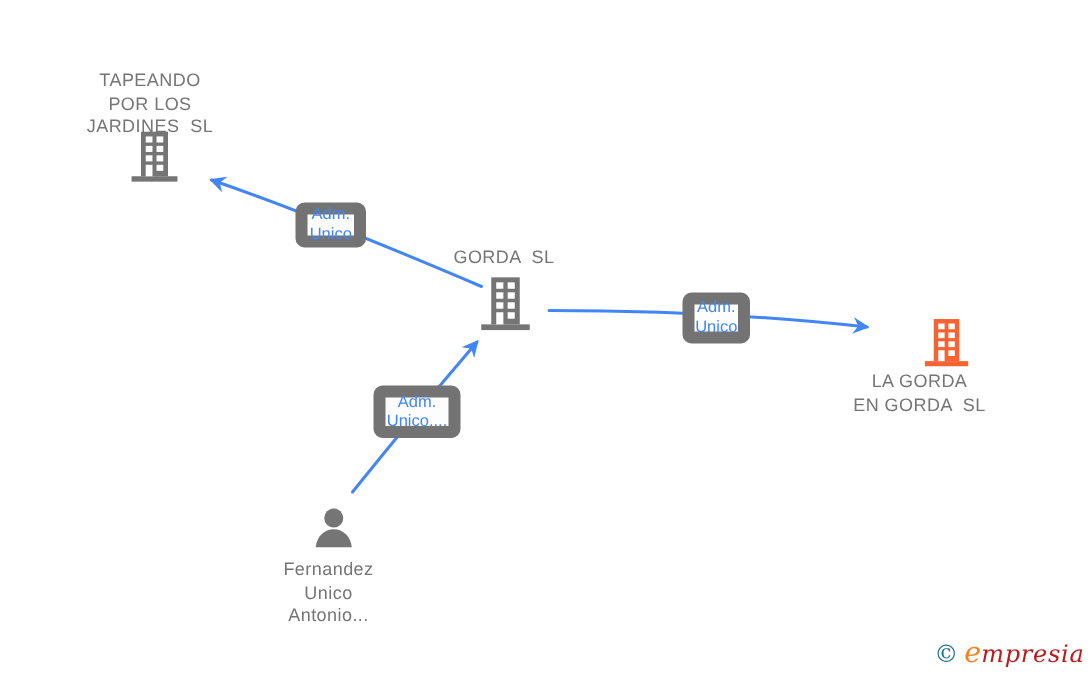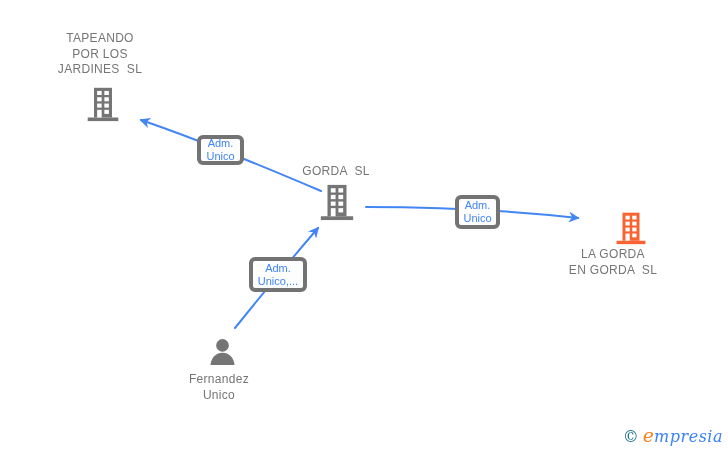--- a/index.html
+++ b/index.html
@@ -8,52 +8,52 @@
     font-family:"Liberation Sans","DejaVu Sans",sans-serif;
   }
   svg.edges{position:absolute;left:0;top:0;width:728px;height:450px;z-index:1;}
   .node-label{
     position:absolute;z-index:2;color:#757575;font-size:12px;line-height:15.5px;
     text-align:center;letter-spacing:.3px;
   }
   .node-label span{display:block;white-space:pre;}
   .node-icon{position:absolute;z-index:2;}
   .edge-label{
-    position:absolute;z-index:3;background:#fdfdfd;border:4px solid #737373;
+    position:absolute;z-index:3;background:#fdfdfd;border:8px solid #737373;
     border-radius:6px;color:#4285f4;font-size:11px;line-height:13px;text-align:center;
     display:flex;flex-direction:column;justify-content:center;align-items:center;
     box-sizing:border-box;
   }
   .edge-label span{display:block;white-space:pre;}
   .watermark{
     position:absolute;right:5px;bottom:4px;z-index:2;
     font-family:"DejaVu Serif","Liberation Serif",serif;font-style:italic;
     font-size:16px;color:#20738c;
   }
   .watermark .brand-first{color:#f5821f;font-size:19px;}
-  .watermark .brand-rest{color:#3b82f6;letter-spacing:.5px;}
+  .watermark .brand-rest{color:#b91c1c;letter-spacing:.5px;}
   .watermark .copy{font-style:normal;margin-right:4px;color:#20738c;}
 </style>
 </head>
 <body>
 
 <div class="canvas">
 
   <svg class="edges" viewBox="0 0 728 450">
     <defs>
       <marker id="arrow" viewBox="0 0 10 10" refX="8.5" refY="5" markerWidth="5.5" markerHeight="5.5" orient="auto-start-reverse">
         <path d="M 0 0 L 10 5 L 0 10 L 3.2 5 z" fill="#4285f4"></path>
       </marker>
     </defs>
     <path d="M 321 191 Q 211 144 141 120" fill="none" stroke="#4285f4" stroke-width="2" stroke-linecap="round" marker-end="url(#arrow)"></path>
     <path d="M 366 207 Q 480 207 578 218" fill="none" stroke="#4285f4" stroke-width="2" stroke-linecap="round" marker-end="url(#arrow)"></path>
     <path d="M 235 328 Q 276 277 318 228" fill="none" stroke="#4285f4" stroke-width="2" stroke-linecap="round" marker-end="url(#arrow)"></path>
   </svg>
 
-  <div class="node-label" style="left:30px;top:31px;width:140px;">
+  <div class="node-label" style="left:30px;top:46px;width:140px;">
     <span>TAPEANDO</span>
     <span>POR LOS</span>
     <span>JARDINES  SL</span>
   </div>
   <div class="node-icon" style="left:85px;top:86px;width:36px;height:36px;">
     <svg viewBox="0 0 40 40" width="36" height="36">
       <rect x="3" y="35" width="34" height="4" fill="#757575"></rect>
       <rect x="10" y="2" width="20" height="33" fill="#757575"></rect>
       <rect x="13.5" y="5.5" width="5" height="4.5" fill="#fff"></rect>
       <rect x="21.5" y="5.5" width="5" height="4.5" fill="#fff"></rect>
@@ -105,20 +105,21 @@
 
   <div class="node-icon" style="left:203px;top:334px;width:39px;height:39px;">
     <svg viewBox="0 0 24 24" width="39" height="39">
       <circle cx="12" cy="7" r="3.9" fill="#757575"></circle>
       <path d="M12 11.6 c-3.9 0 -7 3 -7.4 7.4 l14.8 0 c-.4 -4.4 -3.5 -7.4 -7.4 -7.4 z" fill="#757575"></path>
     </svg>
   </div>
   <div class="node-label" style="left:159px;top:372px;width:120px;">
     <span>Fernandez</span>
     <span>Unico</span>
+    <span>Antonio...</span>
   </div>
 
   <div class="edge-label" style="left:197px;top:135px;width:47px;height:30px;">
     <span>Adm.</span>
     <span>Unico</span>
   </div>
   <div class="edge-label" style="left:455px;top:195px;width:45px;height:34px;">
     <span>Adm.</span>
     <span>Unico</span>
   </div>

